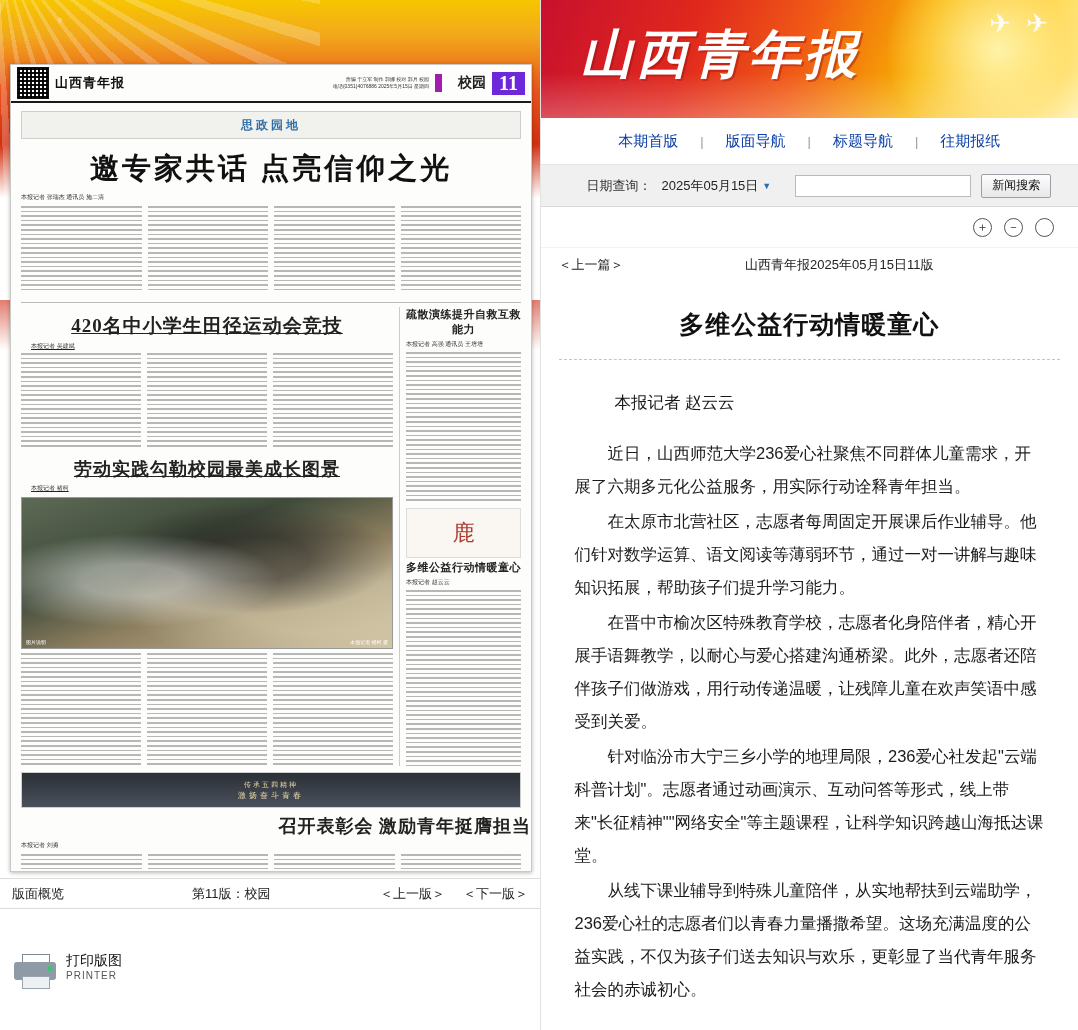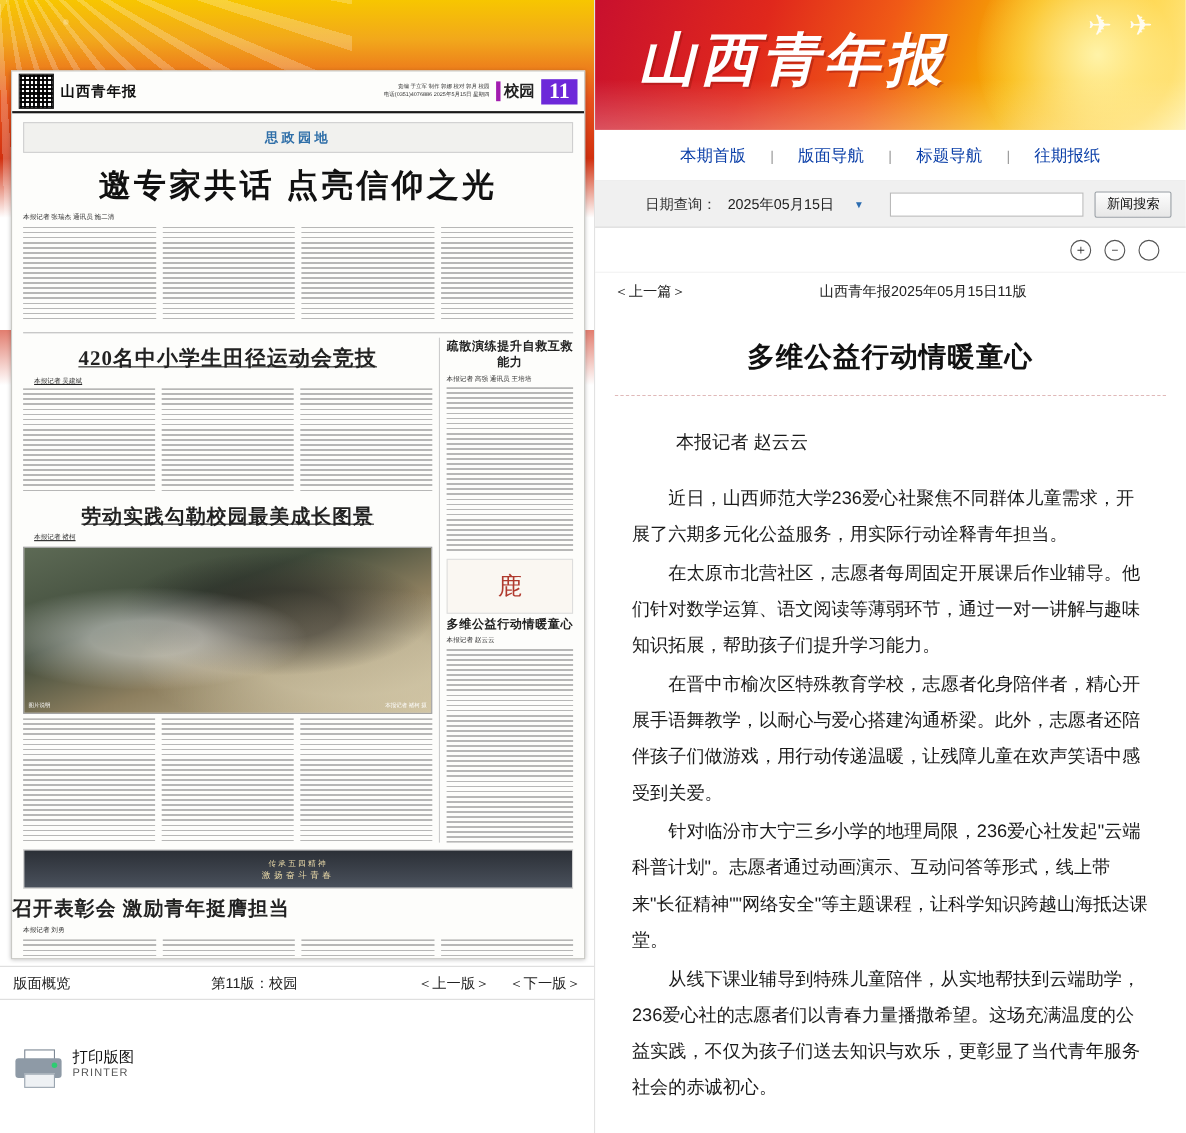--- a/index.html
+++ b/index.html
@@ -35,40 +35,40 @@
     overflow:hidden;
   }
   
   .pg-head{display:flex;align-items:center;height:38px;border-bottom:2px solid #1a1a1a;padding:4px 6px;box-sizing:border-box;}
   .qr{width:30px;height:30px;background:
       repeating-linear-gradient(0deg,#111 0 2px,#fff 2px 4px),
       repeating-linear-gradient(90deg,#111 0 2px,transparent 2px 4px);
       background-blend-mode:multiply;border:1px solid #111;}
   .pg-logo{font-family:"Liberation Serif","DejaVu Serif",serif;font-weight:bold;font-size:13px;margin-left:6px;letter-spacing:1px;color:#111;}
   .pg-meta{margin-left:auto;font-size:5px;line-height:7px;color:#333;text-align:right;margin-right:6px;width:150px;}
-  .pg-sec{font-family:"Liberation Serif",serif;font-size:14px;font-weight:bold;border-left:4px solid #a21caf;padding-left:3px;}
+  .pg-sec{font-family:"Liberation Serif",serif;font-size:14px;font-weight:bold;border-left:7px solid #a21caf;padding-left:16px;}
   .pg-num{font-family:"Liberation Serif",serif;font-size:20px;font-weight:bold;color:#fff;background:#6d28d9;padding:0 7px;margin-left:6px;}
 
   .banner{
     margin:8px 10px 2px;height:26px;border:1px solid #cfcfcf;background:#f1f1ee;
     display:flex;align-items:center;justify-content:center;
   }
   .banner-txt{font-family:"Liberation Serif",serif;font-size:12px;color:#2f6fa8;letter-spacing:3px;font-weight:bold;}
   .headline1{
     text-align:center;font-family:"Liberation Serif",serif;font-weight:bold;
     font-size:29px;letter-spacing:3px;margin:10px 0 4px;color:#111;
   }
   .byline{font-size:6px;color:#333;margin:2px 10px;}
   .cols3{display:flex;gap:6px;padding:2px 10px 6px;}
   .col{flex:1;}
   .txtblock{height:var(--h,60px);background:repeating-linear-gradient(180deg,#8c8c8c 0 1.6px,#fdfdfb 1.6px 4.6px);opacity:.62;}
   hr.rule{border:0;border-top:1px solid #bbb;margin:4px 10px;}
   .headline2{text-align:center;font-family:"Liberation Serif",serif;font-weight:bold;font-size:19px;letter-spacing:1px;margin:6px 0 3px;}
   .headline3{text-align:center;font-family:"Liberation Serif",serif;font-weight:bold;font-size:18px;letter-spacing:1px;margin:8px 0 3px;}
-  .headline4{text-align:left;font-family:"Liberation Serif",serif;font-weight:bold;font-size:18px;letter-spacing:1px;margin:6px 0 3px;}
+  .headline4{text-align:right;font-family:"Liberation Serif",serif;font-weight:bold;font-size:18px;letter-spacing:1px;margin:6px 0 3px;}
   .sub-right{text-align:center;font-family:"Liberation Serif",serif;font-weight:bold;font-size:11px;letter-spacing:.5px;}
   .mid-wrap{display:flex;gap:6px;padding:0 10px;}
   .mid-left{flex:0 0 372px;text-decoration:underline;}
   .mid-right{flex:1;border-left:1px solid #ccc;padding-left:6px;}
   .photo{
     height:150px;margin:4px 0;position:relative;overflow:hidden;border:1px solid #999;
     background:linear-gradient(160deg,#5d6a55 0%,#3f4a3a 35%,#8d7f5f 60%,#cfc2a0 100%);
   }
   .photo:after{
     content:"";position:absolute;inset:0;
@@ -135,21 +135,21 @@
     height:46px;background:#fff;border-bottom:1px solid #e3e3e3;
     display:flex;align-items:center;justify-content:center;gap:0;
   }
   .navbar a{color:#0b3fa8;font-size:15px;text-decoration:none;padding:0 22px;}
   .navbar .sep{color:#999;font-size:13px;}
   .searchbar{
     height:42px;background:#f0f0f0;border-bottom:1px solid #dadada;
     display:flex;align-items:center;padding:0 0 0 46px;box-sizing:border-box;gap:10px;
   }
   .searchbar .lbl{font-size:13px;color:#333;}
-  .date-sel{font-size:13px;color:#222;display:flex;align-items:center;gap:18px;cursor:pointer;}
+  .date-sel{font-size:13px;color:#222;display:flex;align-items:center;gap:4px;cursor:pointer;}
   .date-sel .caret{color:#2b6cb0;font-size:9px;}
   .search-input{
     width:176px;height:22px;border:1px solid #b9b9b9;background:#fff;margin-left:14px;
     font-size:12px;padding:0 5px;box-sizing:border-box;
   }
   .search-btn{
     height:24px;padding:0 10px;border:1px solid #9aa0a6;background:linear-gradient(180deg,#fdfdfd,#e7e7e7);
     font-size:12px;color:#111;cursor:pointer;border-radius:2px;
   }
   .zoomrow{height:40px;display:flex;align-items:center;justify-content:flex-end;padding-right:24px;gap:12px;border-bottom:1px solid #f2f2f2;}

